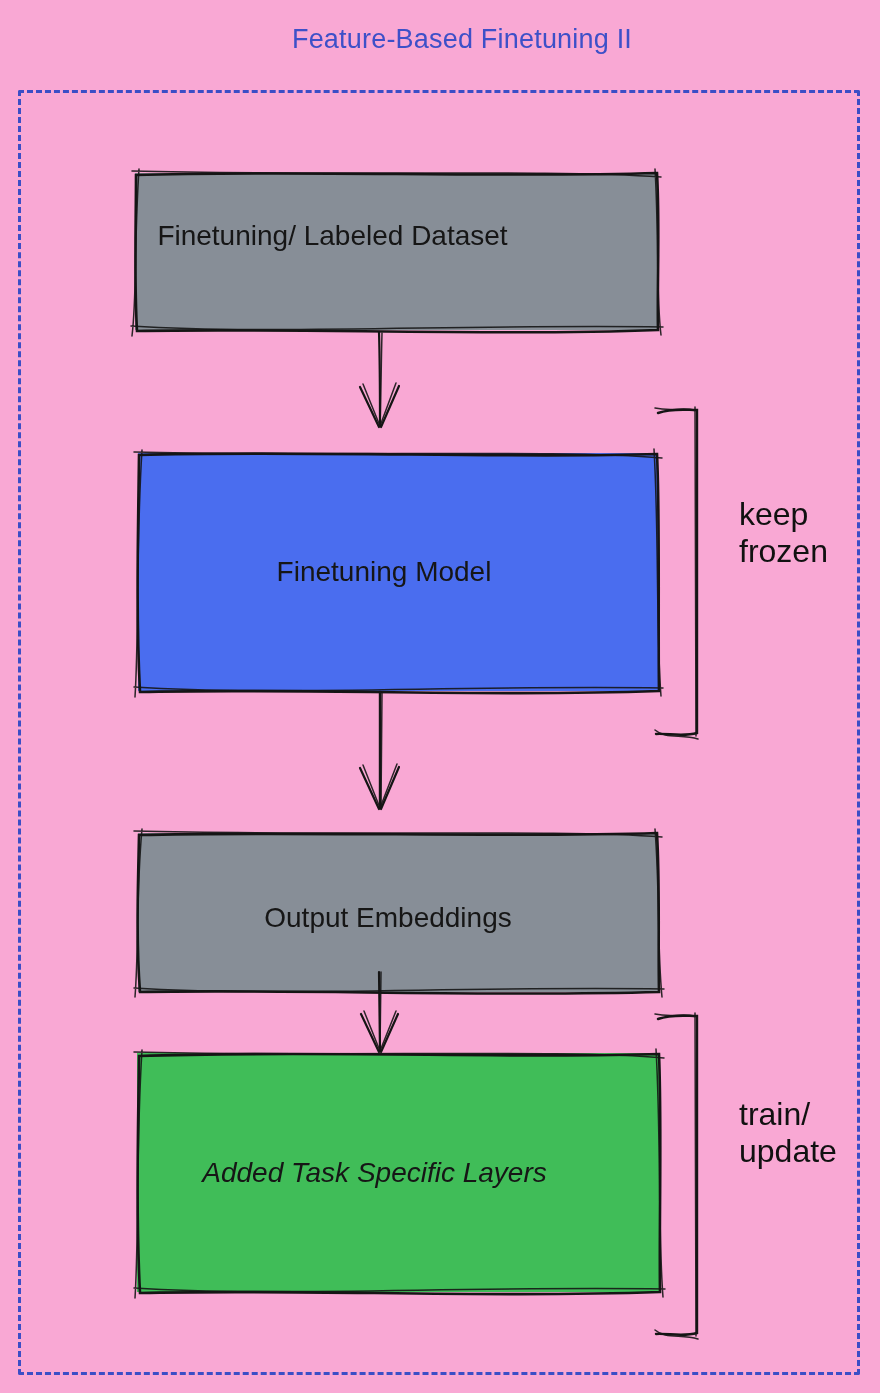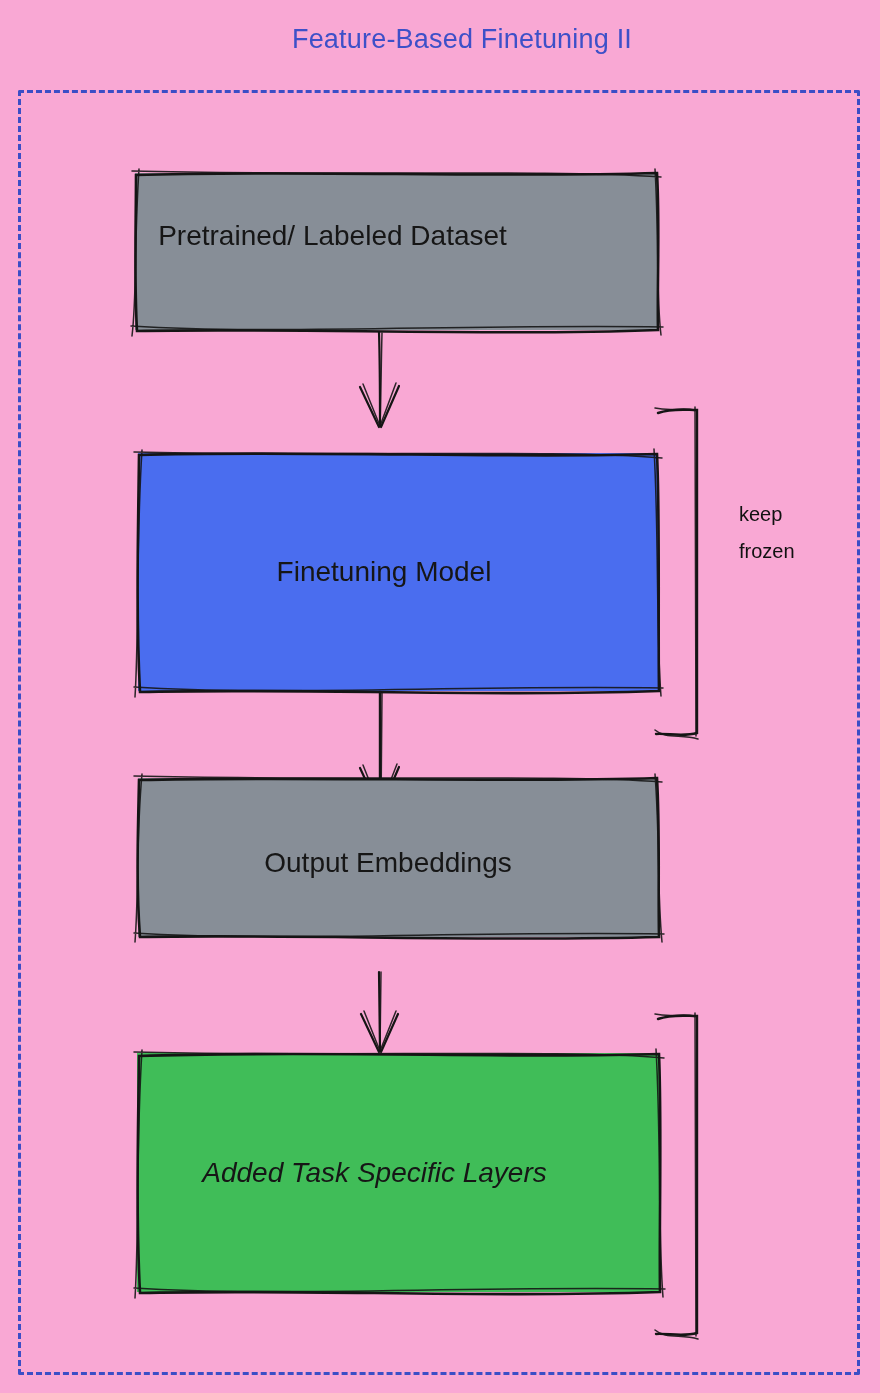--- a/index.html
+++ b/index.html
@@ -18,40 +18,40 @@
   .node{position:absolute;display:flex;align-items:center;justify-content:center;}
   .node svg{position:absolute;left:0;top:0;}
   .label{
     position:relative;font-size:28px;color:#161616;white-space:nowrap;
   }
   .ink{fill:none;stroke:#151515;stroke-linecap:round;}
   .ink-main{stroke-width:2.6px;}
   .ink-echo{stroke-width:1.5px;opacity:0.9;}
   .arrow,.bracket{position:absolute;}
   .annotation{
-    position:absolute;font-size:20px;line-height:37px;color:#111111;
+    position:absolute;font-size:32px;line-height:37px;color:#111111;
     white-space:pre-line;
   }
 </style>
 </head>
 <body>
 
 <div class="stage">
 
   <div class="title">Feature-Based Finetuning II</div>
 
   <div class="frame"></div>
 
   <div class="node" style="left:127px;top:165px;width:539px;height:173px;">
     <svg width="539" height="173" viewBox="0 0 539 173">
       <rect x="8" y="8" width="523" height="157" fill="#878e97"></rect>
       <path class="ink ink-main" d="M9,10 C160,5 380,13 530,8 C533,60 530,120 531,165 C370,171 170,163 10,166 C7,112 9,60 9,10 Z"></path>
       <path class="ink ink-echo" d="M5,6 C200,11 420,4 534,12 M528,4 C532,70 529,130 534,170 M536,162 C340,159 150,170 4,161 M12,4 C7,80 10,130 5,171"></path>
     </svg>
-    <span class="label" style="transform:translate(-64px,-16px);">Pretrained/ Labeled Dataset</span>
+    <span class="label" style="transform:translate(-64px,-16px);">Finetuning/ Labeled Dataset</span>
   </div>
 
   <svg class="arrow" style="left:352px;top:330px;" width="56" height="100" viewBox="0 0 56 100">
     <path class="ink" stroke-width="2.2" d="M27,2 C28,35 28,65 28,96"></path>
     <path class="ink ink-echo" d="M30,3 C29,40 29,70 28,95"></path>
     <path class="ink" stroke-width="2.2" d="M8,57 L27,97 M47,56 L29,97"></path>
     <path class="ink ink-echo" d="M11,54 L28,96 M44,53 L28,96"></path>
   </svg>
 
   <div class="node" style="left:130px;top:445px;width:536px;height:254px;">
@@ -70,21 +70,21 @@
   <div class="annotation" style="left:739px;top:496px;">keep
 frozen</div>
 
   <svg class="arrow" style="left:352px;top:690px;" width="56" height="124" viewBox="0 0 56 124">
     <path class="ink" stroke-width="2.4" d="M28,2 L28,118"></path>
     <path class="ink ink-echo" d="M30,3 L29,117"></path>
     <path class="ink" stroke-width="2.2" d="M8,78 L27,119 M47,77 L29,119"></path>
     <path class="ink ink-echo" d="M11,75 L28,118 M45,74 L28,118"></path>
   </svg>
 
-  <div class="node" style="left:130px;top:770px;width:536px;height:175px;">
+  <div class="node" style="left:130px;top:825px;width:536px;height:175px;">
     <svg width="536" height="175" viewBox="0 0 536 175">
       <rect x="8" y="8" width="520" height="159" fill="#878e97"></rect>
       <path class="ink ink-main" d="M9,10 C170,6 390,13 527,8 C530,60 528,110 529,167 C360,172 160,164 10,167 C6,115 8,60 9,10 Z"></path>
       <path class="ink ink-echo" d="M4,6 C210,11 430,4 532,12 M525,4 C530,70 527,120 532,172 M534,164 C330,161 150,172 4,163 M12,4 C6,70 9,120 5,172"></path>
     </svg>
     <span class="label" style="transform:translate(-10px,5px);">Output Embeddings</span>
   </div>
 
   <svg class="arrow" style="left:352px;top:970px;" width="56" height="86" viewBox="0 0 56 86">
     <path class="ink" stroke-width="2.2" d="M27,2 L28,81"></path>
@@ -99,14 +99,16 @@
       <path class="ink ink-main" d="M10,11 C180,5 400,14 530,9 C533,80 530,180 531,247 C360,253 170,244 11,248 C7,170 9,90 10,11 Z"></path>
       <path class="ink ink-echo" d="M5,7 C210,12 440,4 535,13 M527,4 C532,90 529,190 534,252 M536,244 C330,241 150,252 5,243 M13,5 C7,100 10,190 6,253"></path>
     </svg>
     <span class="label" style="transform:translateX(-24px);">Added Task Specific Layers</span>
   </div>
 
   <svg class="bracket" style="left:646px;top:1008px;" width="64" height="334" viewBox="0 0 64 334">
     <path class="ink" stroke-width="2.4" d="M12,11 C26,6 40,8 51,8 L51,325 C37,329 21,325 10,326"></path>
     <path class="ink ink-echo" d="M9,6 C27,10 42,4 49,9 M49,5 L50,328 M52,331 C36,326 19,331 9,322"></path>
   </svg>
+  <div class="annotation" style="left:739px;top:1096px;">train/
+update</div>
 
 </div>
 
 </body></html>

